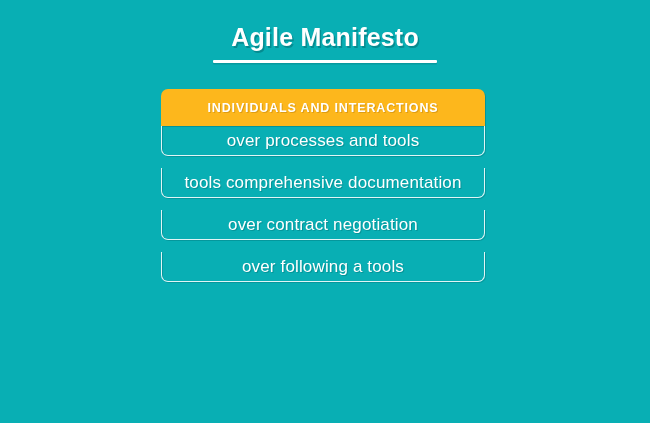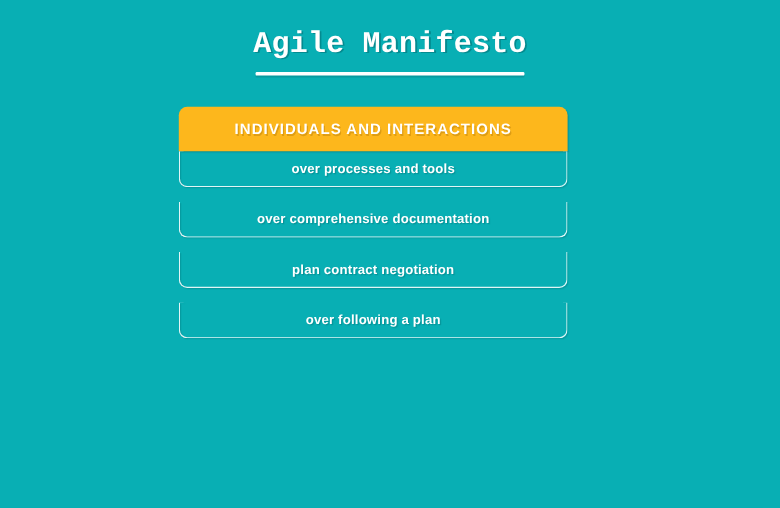--- a/index.html
+++ b/index.html
@@ -27,42 +27,42 @@
   
   .title-wrap {
     position: absolute;
     left: 0;
     top: 22px;
     width: 650px;
     text-align: center;
   }
   .title {
     display: inline-block;
-    font-family: Liberation Mono, monospace;
+    font-family: Liberation Sans, sans-serif;
     font-weight: bold;
     font-size: 25px;
     line-height: 30px;
     letter-spacing: 0.2px;
     color: #ffffff;
     text-shadow: 1.5px 1.5px 0 rgba(0, 90, 95, 0.42);
     white-space: nowrap;
   }
   .title-rule {
     display: block;
     height: 3px;
     margin-top: 8px;
     background: #ffffff;
     border-radius: 1px;
     box-shadow: 0 1.5px 0 rgba(0, 90, 95, 0.25);
   }
 
   
   .cards {
     position: absolute;
-    left: 149px;
+    left: 161px;
     top: 89px;
     width: 324px;
   }
   .card {
     position: relative;
     margin-bottom: 12px;
     border-radius: 7px;
     filter: drop-shadow(1.5px 1.5px 0.6px rgba(0, 85, 90, 0.30));
   }
   .card:last-child {
@@ -99,22 +99,22 @@
     border-top: none;
     border-radius: 0 0 7px 7px;
     display: flex;
     align-items: center;
     justify-content: center;
     box-sizing: border-box;
     padding: 0 10px;
   }
   .card-body-text {
     font-family: "Liberation Sans", sans-serif;
-    font-weight: bold;
-    font-size: 11px;
+    font-weight: normal;
+    font-size: 17px;
     line-height: 14px;
     letter-spacing: 0.15px;
     color: #ffffff;
     text-align: center;
     white-space: nowrap;
   }
 </style>
 </head>
 <body>
 
@@ -131,30 +131,30 @@
       <div class="card-head">
         <span class="card-head-text">INDIVIDUALS AND INTERACTIONS</span>
       </div>
       <div class="card-body">
         <span class="card-body-text">over processes and tools</span>
       </div>
     </div>
 
     <div class="card">
       <div class="card-body">
-        <span class="card-body-text">over comprehensive documentation</span>
+        <span class="card-body-text">tools comprehensive documentation</span>
       </div>
     </div>
 
     <div class="card">
       <div class="card-body">
-        <span class="card-body-text">plan contract negotiation</span>
+        <span class="card-body-text">over contract negotiation</span>
       </div>
     </div>
 
     <div class="card">
       <div class="card-body">
-        <span class="card-body-text">over following a plan</span>
+        <span class="card-body-text">over following a tools</span>
       </div>
     </div>
 
   </div>
 </div>
 
 </body></html>

